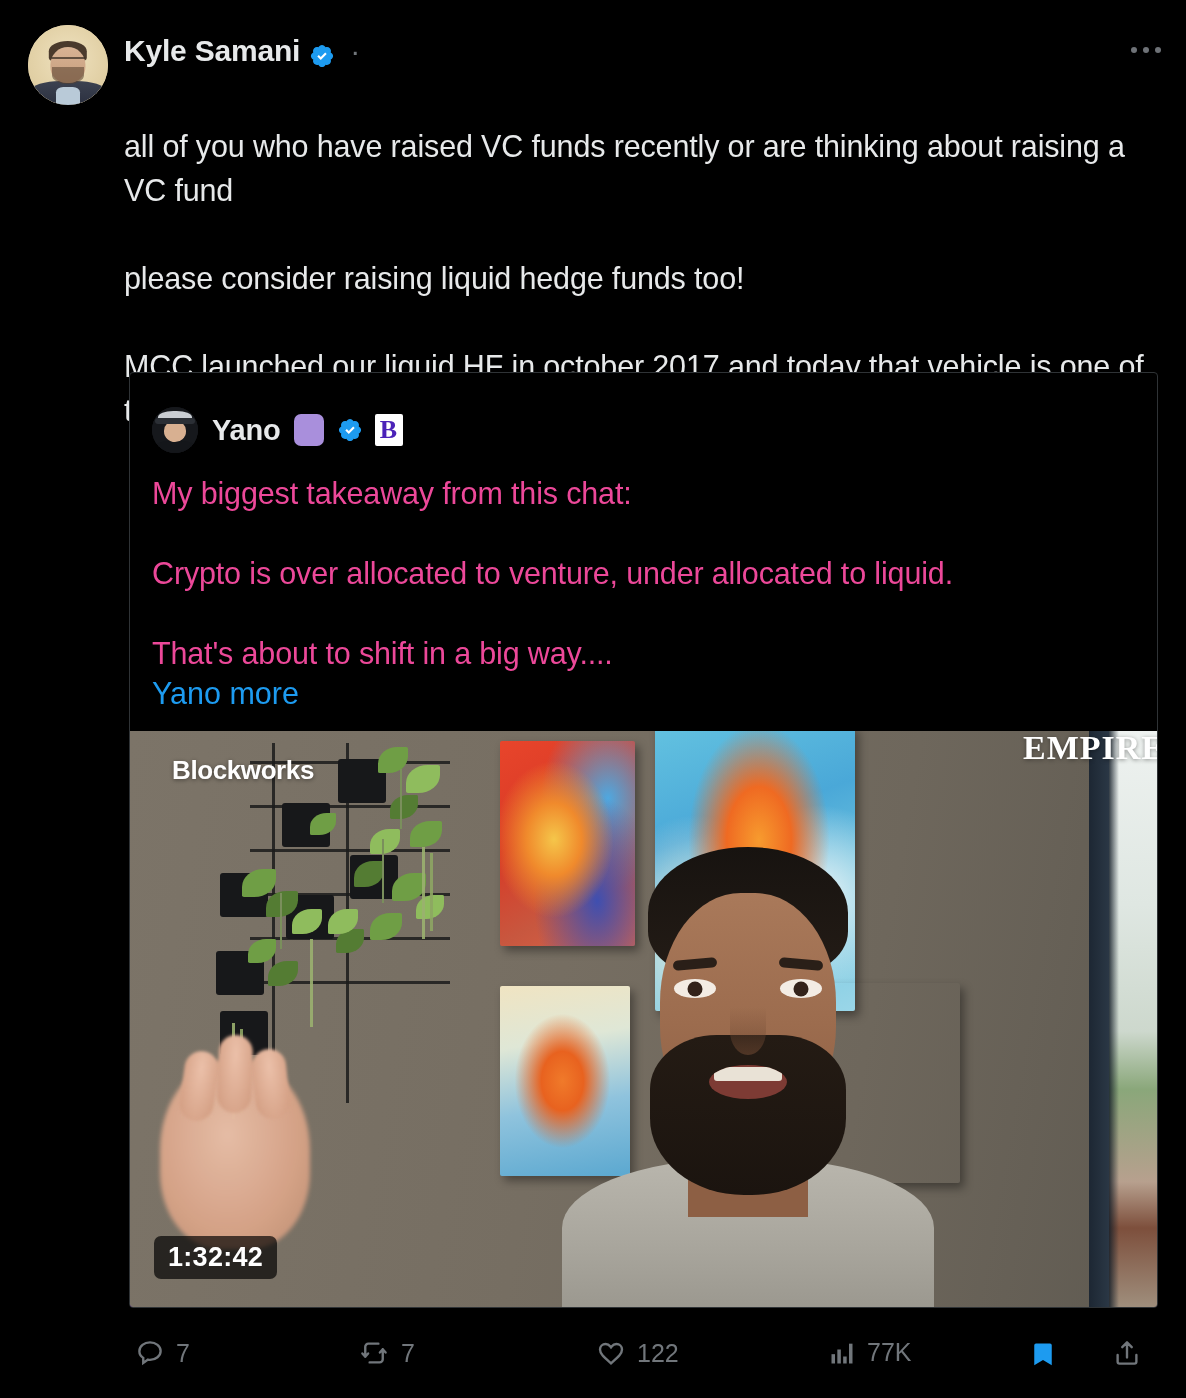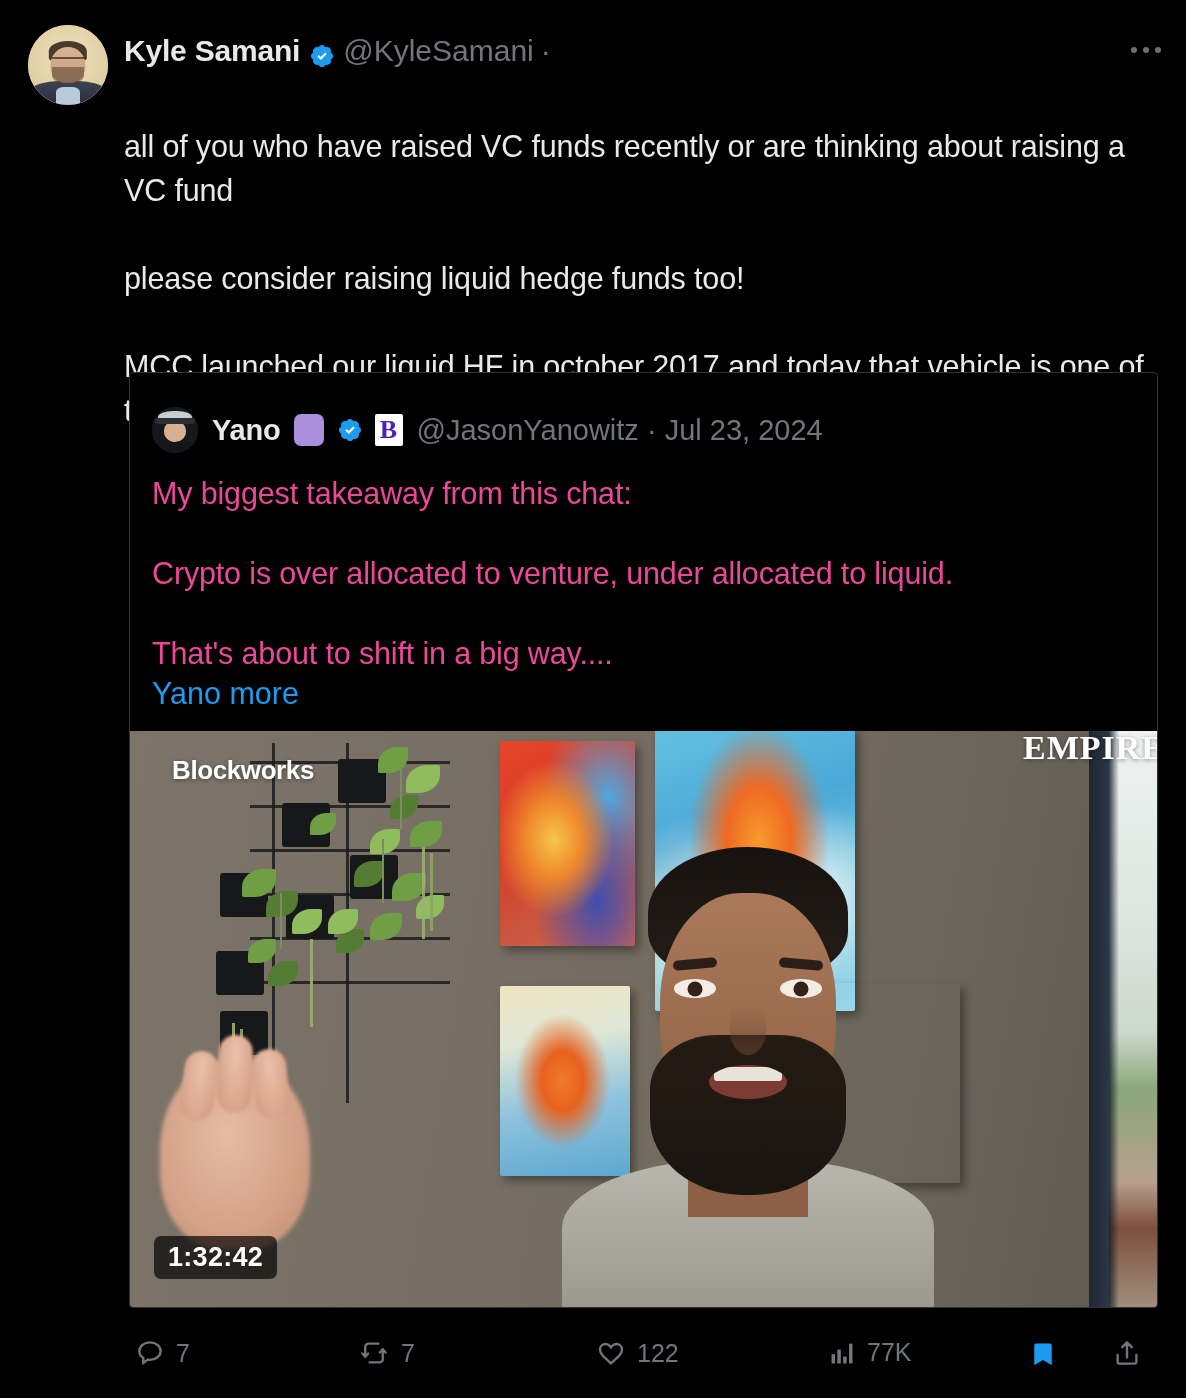--- a/index.html
+++ b/index.html
@@ -231,21 +231,20 @@
     </div>
 
     <div class="namerow">
       <span class="dname">Kyle Samani</span>
       <span class="verified">
         <svg viewBox="0 0 24 24" width="26" height="26">
             <path fill="#1d9bf0" d="M22.25 12c0-1.43-.88-2.67-2.19-3.34.46-1.39.2-2.9-.81-3.91s-2.52-1.27-3.91-.81C14.67 2.63 13.43 1.75 12 1.75s-2.67.88-3.34 2.19c-1.39-.46-2.9-.2-3.91.81s-1.27 2.52-.81 3.91C2.63 9.33 1.75 10.57 1.75 12s.88 2.67 2.19 3.34c-.46 1.39-.2 2.9.81 3.91s2.52 1.27 3.91.81c.67 1.31 1.91 2.19 3.34 2.19s2.67-.88 3.34-2.19c1.39.46 2.9.2 3.91-.81s1.27-2.52.81-3.91c1.31-.67 2.19-1.91 2.19-3.34z"></path>
             <path fill="#fff" d="M10.87 15.68l-3.2-3.2 1.41-1.41 1.79 1.79 4.06-4.06 1.41 1.41-5.47 5.47z"></path>
           </svg>
       </span>
-      <span class="handle">@KyleSamani</span>
       <span class="dot">·</span>
     </div>
 
     <div class="more-btn">
       <i></i>
         <i></i>
         <i></i>
     </div>
   </div>
 
@@ -267,21 +266,20 @@
       </div>
       <span class="q-name">Yano</span>
       <span class="sq-emoji"></span>
       <span class="verified-sm">
         <svg viewBox="0 0 24 24" width="26" height="26">
             <path fill="#1d9bf0" d="M22.25 12c0-1.43-.88-2.67-2.19-3.34.46-1.39.2-2.9-.81-3.91s-2.52-1.27-3.91-.81C14.67 2.63 13.43 1.75 12 1.75s-2.67.88-3.34 2.19c-1.39-.46-2.9-.2-3.91.81s-1.27 2.52-.81 3.91C2.63 9.33 1.75 10.57 1.75 12s.88 2.67 2.19 3.34c-.46 1.39-.2 2.9.81 3.91s2.52 1.27 3.91.81c.67 1.31 1.91 2.19 3.34 2.19s2.67-.88 3.34-2.19c1.39.46 2.9.2 3.91-.81s1.27-2.52.81-3.91c1.31-.67 2.19-1.91 2.19-3.34z"></path>
             <path fill="#fff" d="M10.87 15.68l-3.2-3.2 1.41-1.41 1.79 1.79 4.06-4.06 1.41 1.41-5.47 5.47z"></path>
           </svg>
       </span>
       <span class="bw-badge">B</span>
-      <span class="q-handle"><span>@JasonYanowitz</span> <span>·</span> <span>Jul 23, 2024</span></span>
     </div>
 
     <div class="q-text">My biggest takeaway from this chat:
 
 Crypto is over allocated to venture, under allocated to liquid.
 
 That's about to shift in a big way....</div>
     <span class="showmore">Yano more</span>
 
     

